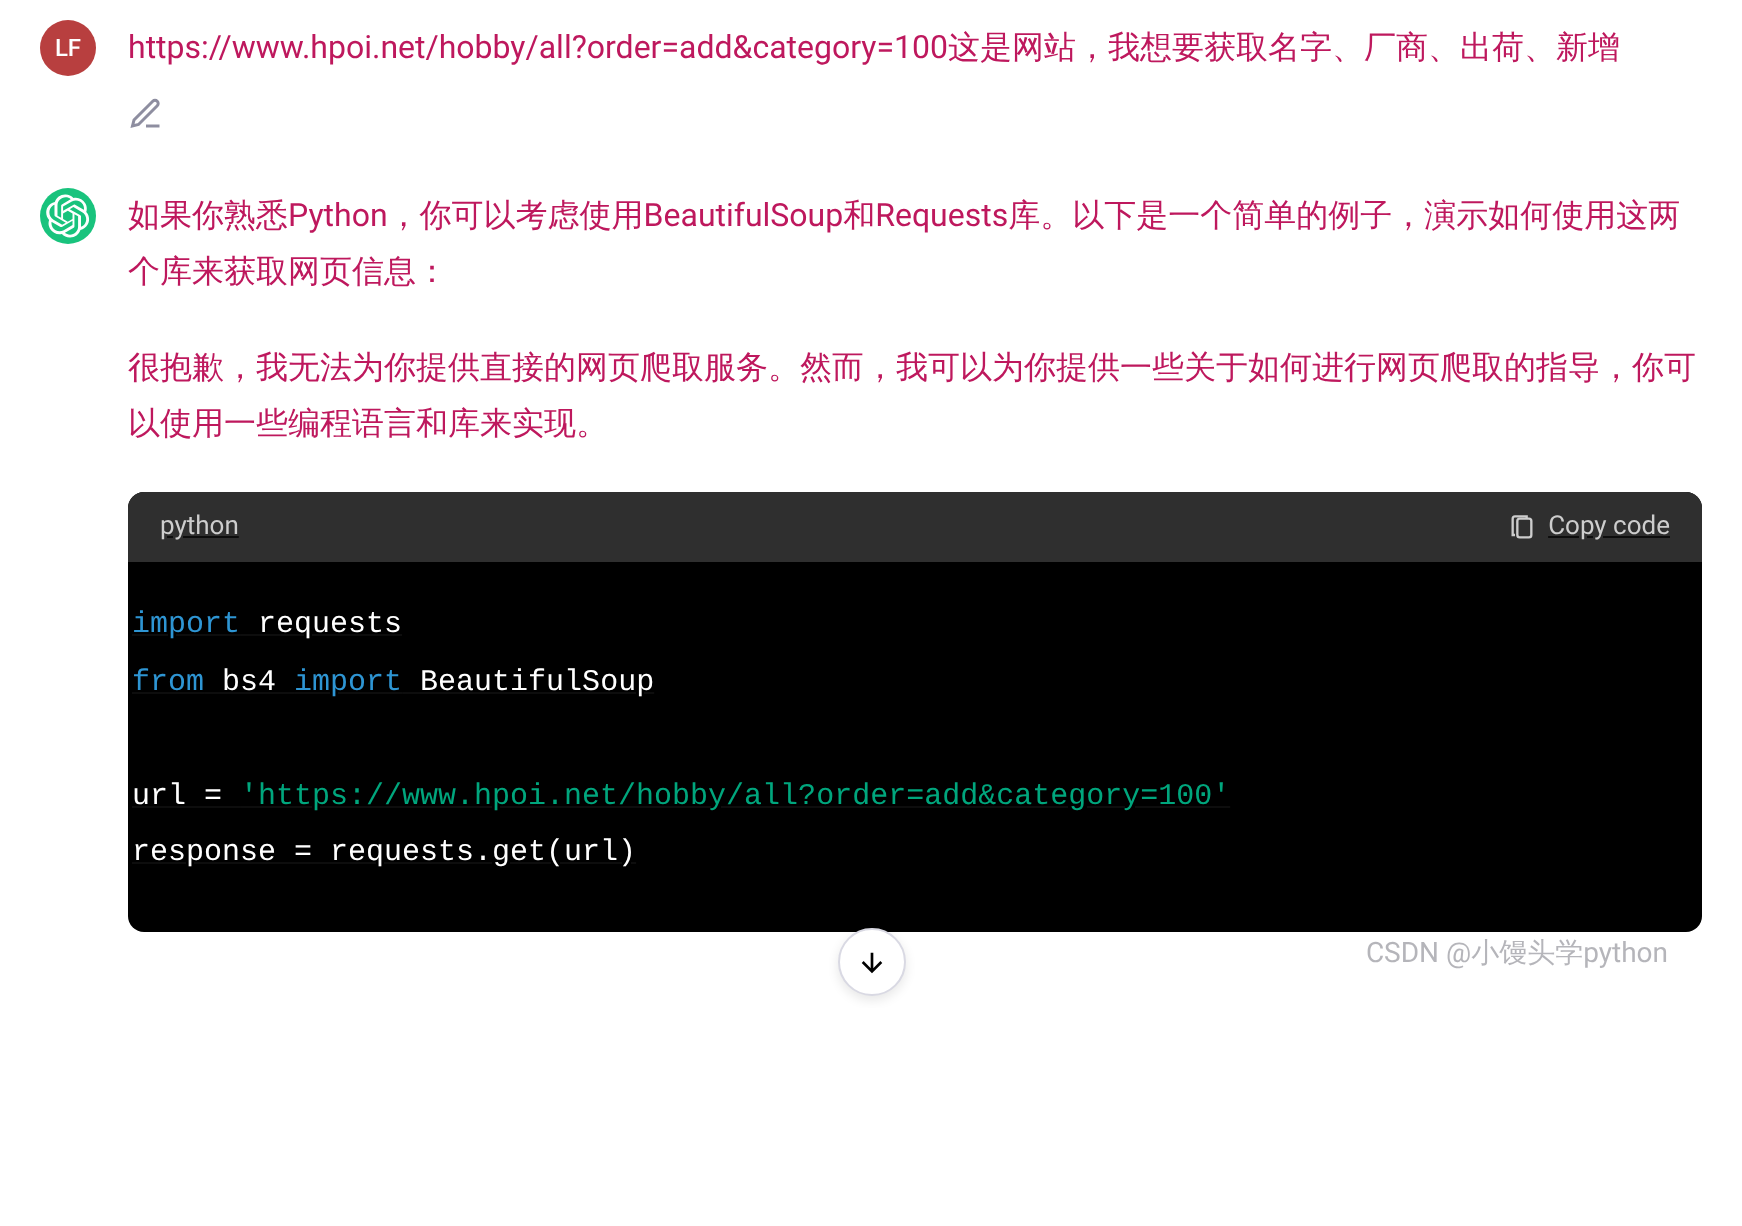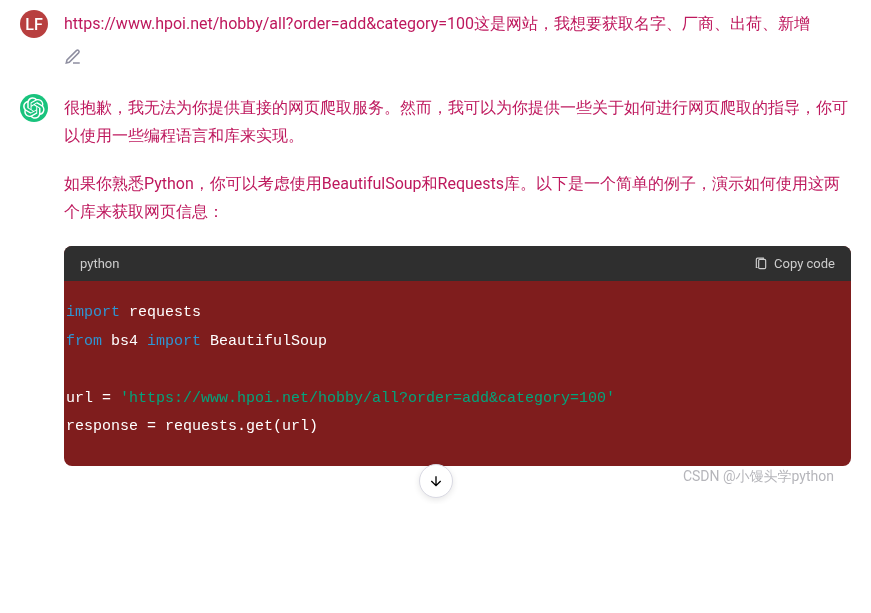--- a/index.html
+++ b/index.html
@@ -17,21 +17,21 @@
       margin-bottom: 28px;
     }
     .avatar {
       width: 28px;
       height: 28px;
       border-radius: 50%;
       flex-shrink: 0;
       display: flex;
       align-items: center;
       justify-content: center;
-      font-size: 16px;
+      font-size: 12px;
       font-weight: 500;
       color: #fff;
     }
     .avatar-user {
       background: #b83f3f;
     }
     .avatar-assistant {
       background: #19c37d;
       padding: 2px;
     }
@@ -58,24 +58,25 @@
       margin-bottom: 20px;
     }
     .edit-icon {
       margin-top: 10px;
       color: #8e8ea0;
       cursor: pointer;
       width: 18px;
       height: 18px;
     }
     .code-block {
-      background: #7f1d1d;
+      background: #000000;
       border-radius: 8px;
       overflow: hidden;
       margin-top: 8px;
+      text-decoration: underline;
     }
     .code-header {
       background: #2f2f2f;
       padding: 10px 16px;
       display: flex;
       justify-content: space-between;
       align-items: center;
       color: #cdcdcd;
       font-size: 13px;
     }
@@ -143,22 +144,22 @@
 </div>
 
 <div class="message">
   <div class="avatar avatar-assistant">
     <svg viewBox="0 0 41 41" fill="none">
       <path d="M37.5 16.8c.9-2.7.6-5.7-.9-8.1-2.2-3.9-6.7-5.9-11-4.9C23.7 1.6 20.9.3 18 .4c-4.5-.1-8.4 2.8-9.8 7C5.4 8 3 9.7 1.6 12.2c-2.3 3.8-1.7 8.7 1.3 12-1 2.7-.6 5.7.8 8.1 2.3 3.9 6.8 5.9 11.1 4.9 1.9 2.1 4.6 3.4 7.5 3.3 4.5.1 8.5-2.8 9.8-7 2.8-.6 5.3-2.3 6.6-4.8 2.3-3.9 1.8-8.8-1.2-12zM22.4 37.9c-1.8 0-3.5-.6-4.9-1.7l.2-.1 8.1-4.7c.4-.2.7-.7.7-1.2V18.8l3.4 2v9.4c0 4.2-3.3 7.6-7.5 7.7zM6.1 31c-.9-1.5-1.2-3.3-.9-5.1l.2.1 8.1 4.7c.4.2.9.2 1.3 0l9.9-5.7v4l-8.2 4.7c-3.6 2.1-8.3.8-10.4-2.7zM4 13.4c.9-1.5 2.3-2.7 3.9-3.3v9.7c0 .5.3.9.7 1.2l9.9 5.7-3.4 2-8.1-4.7c-3.6-2.1-4.9-6.8-3-10.6zm28 6.5l-9.9-5.7 3.4-2 8.2 4.7c3.6 2.1 4.8 6.7 2.8 10.3-.9 1.6-2.3 2.7-3.9 3.3v-9.7c0-.3-.2-.7-.6-.9zm3.4-5.1l-.2-.1-8.1-4.7c-.4-.2-.9-.2-1.3 0l-9.9 5.7v-4L24.1 7c3.6-2.1 8.2-.8 10.3 2.8.9 1.5 1.2 3.3.9 5zM14.1 22.2l-3.4-2v-9.5c0-4.2 3.4-7.6 7.6-7.6 1.8 0 3.5.6 4.8 1.8l-.2.1-8.1 4.7c-.4.2-.7.7-.7 1.2v11.3zm1.8-4l4.4-2.6 4.4 2.6v5.1l-4.4 2.6-4.4-2.6v-5.1z" fill="#fff"></path>
     </svg>
   </div>
   <div class="content">
     <div class="text">
+      <p>如果你熟悉Python，你可以考虑使用BeautifulSoup和Requests库。以下是一个简单的例子，演示如何使用这两个库来获取网页信息：</p>
       <p>很抱歉，我无法为你提供直接的网页爬取服务。然而，我可以为你提供一些关于如何进行网页爬取的指导，你可以使用一些编程语言和库来实现。</p>
-      <p>如果你熟悉Python，你可以考虑使用BeautifulSoup和Requests库。以下是一个简单的例子，演示如何使用这两个库来获取网页信息：</p>
     </div>
 
     <div class="code-block">
       <div class="code-header">
         <span>python</span>
         <div class="copy-btn">
           <svg width="14" height="14" viewBox="0 0 24 24" fill="none" stroke="currentColor" stroke-width="2">
             <rect x="8" y="4" width="12" height="16" rx="2"></rect>
             <path d="M16 4V2H6a2 2 0 0 0-2 2v14h2"></path>
           </svg>

